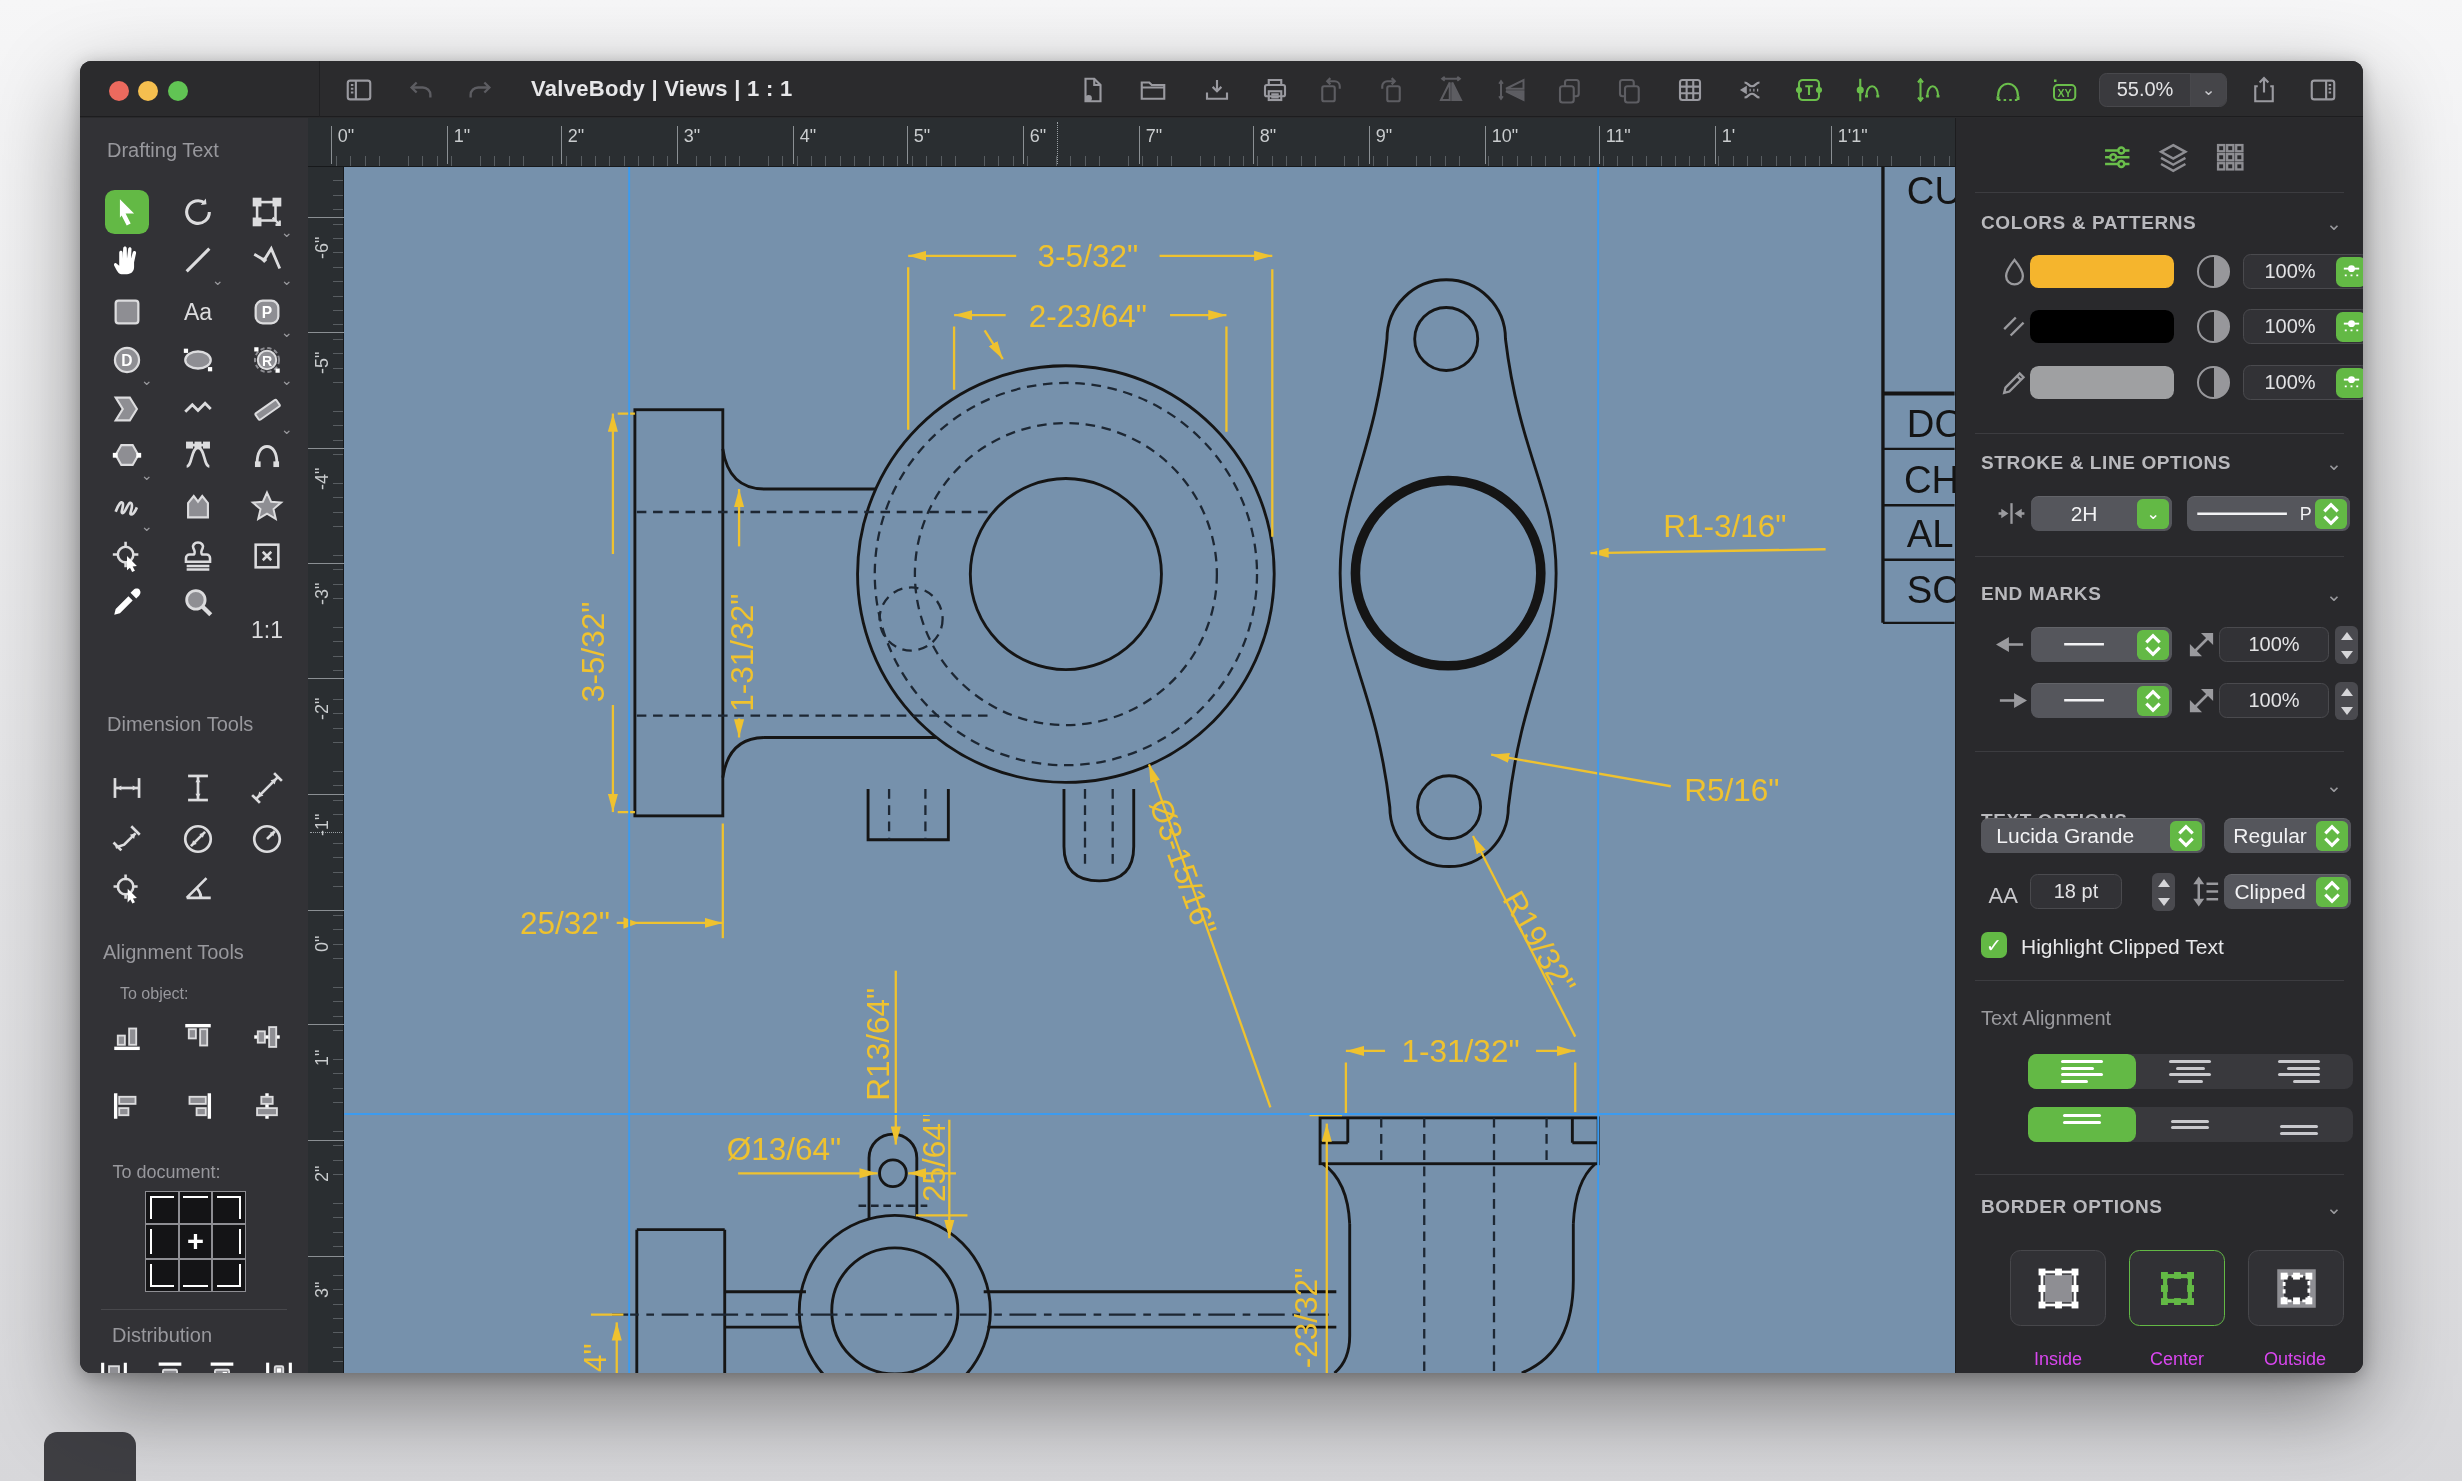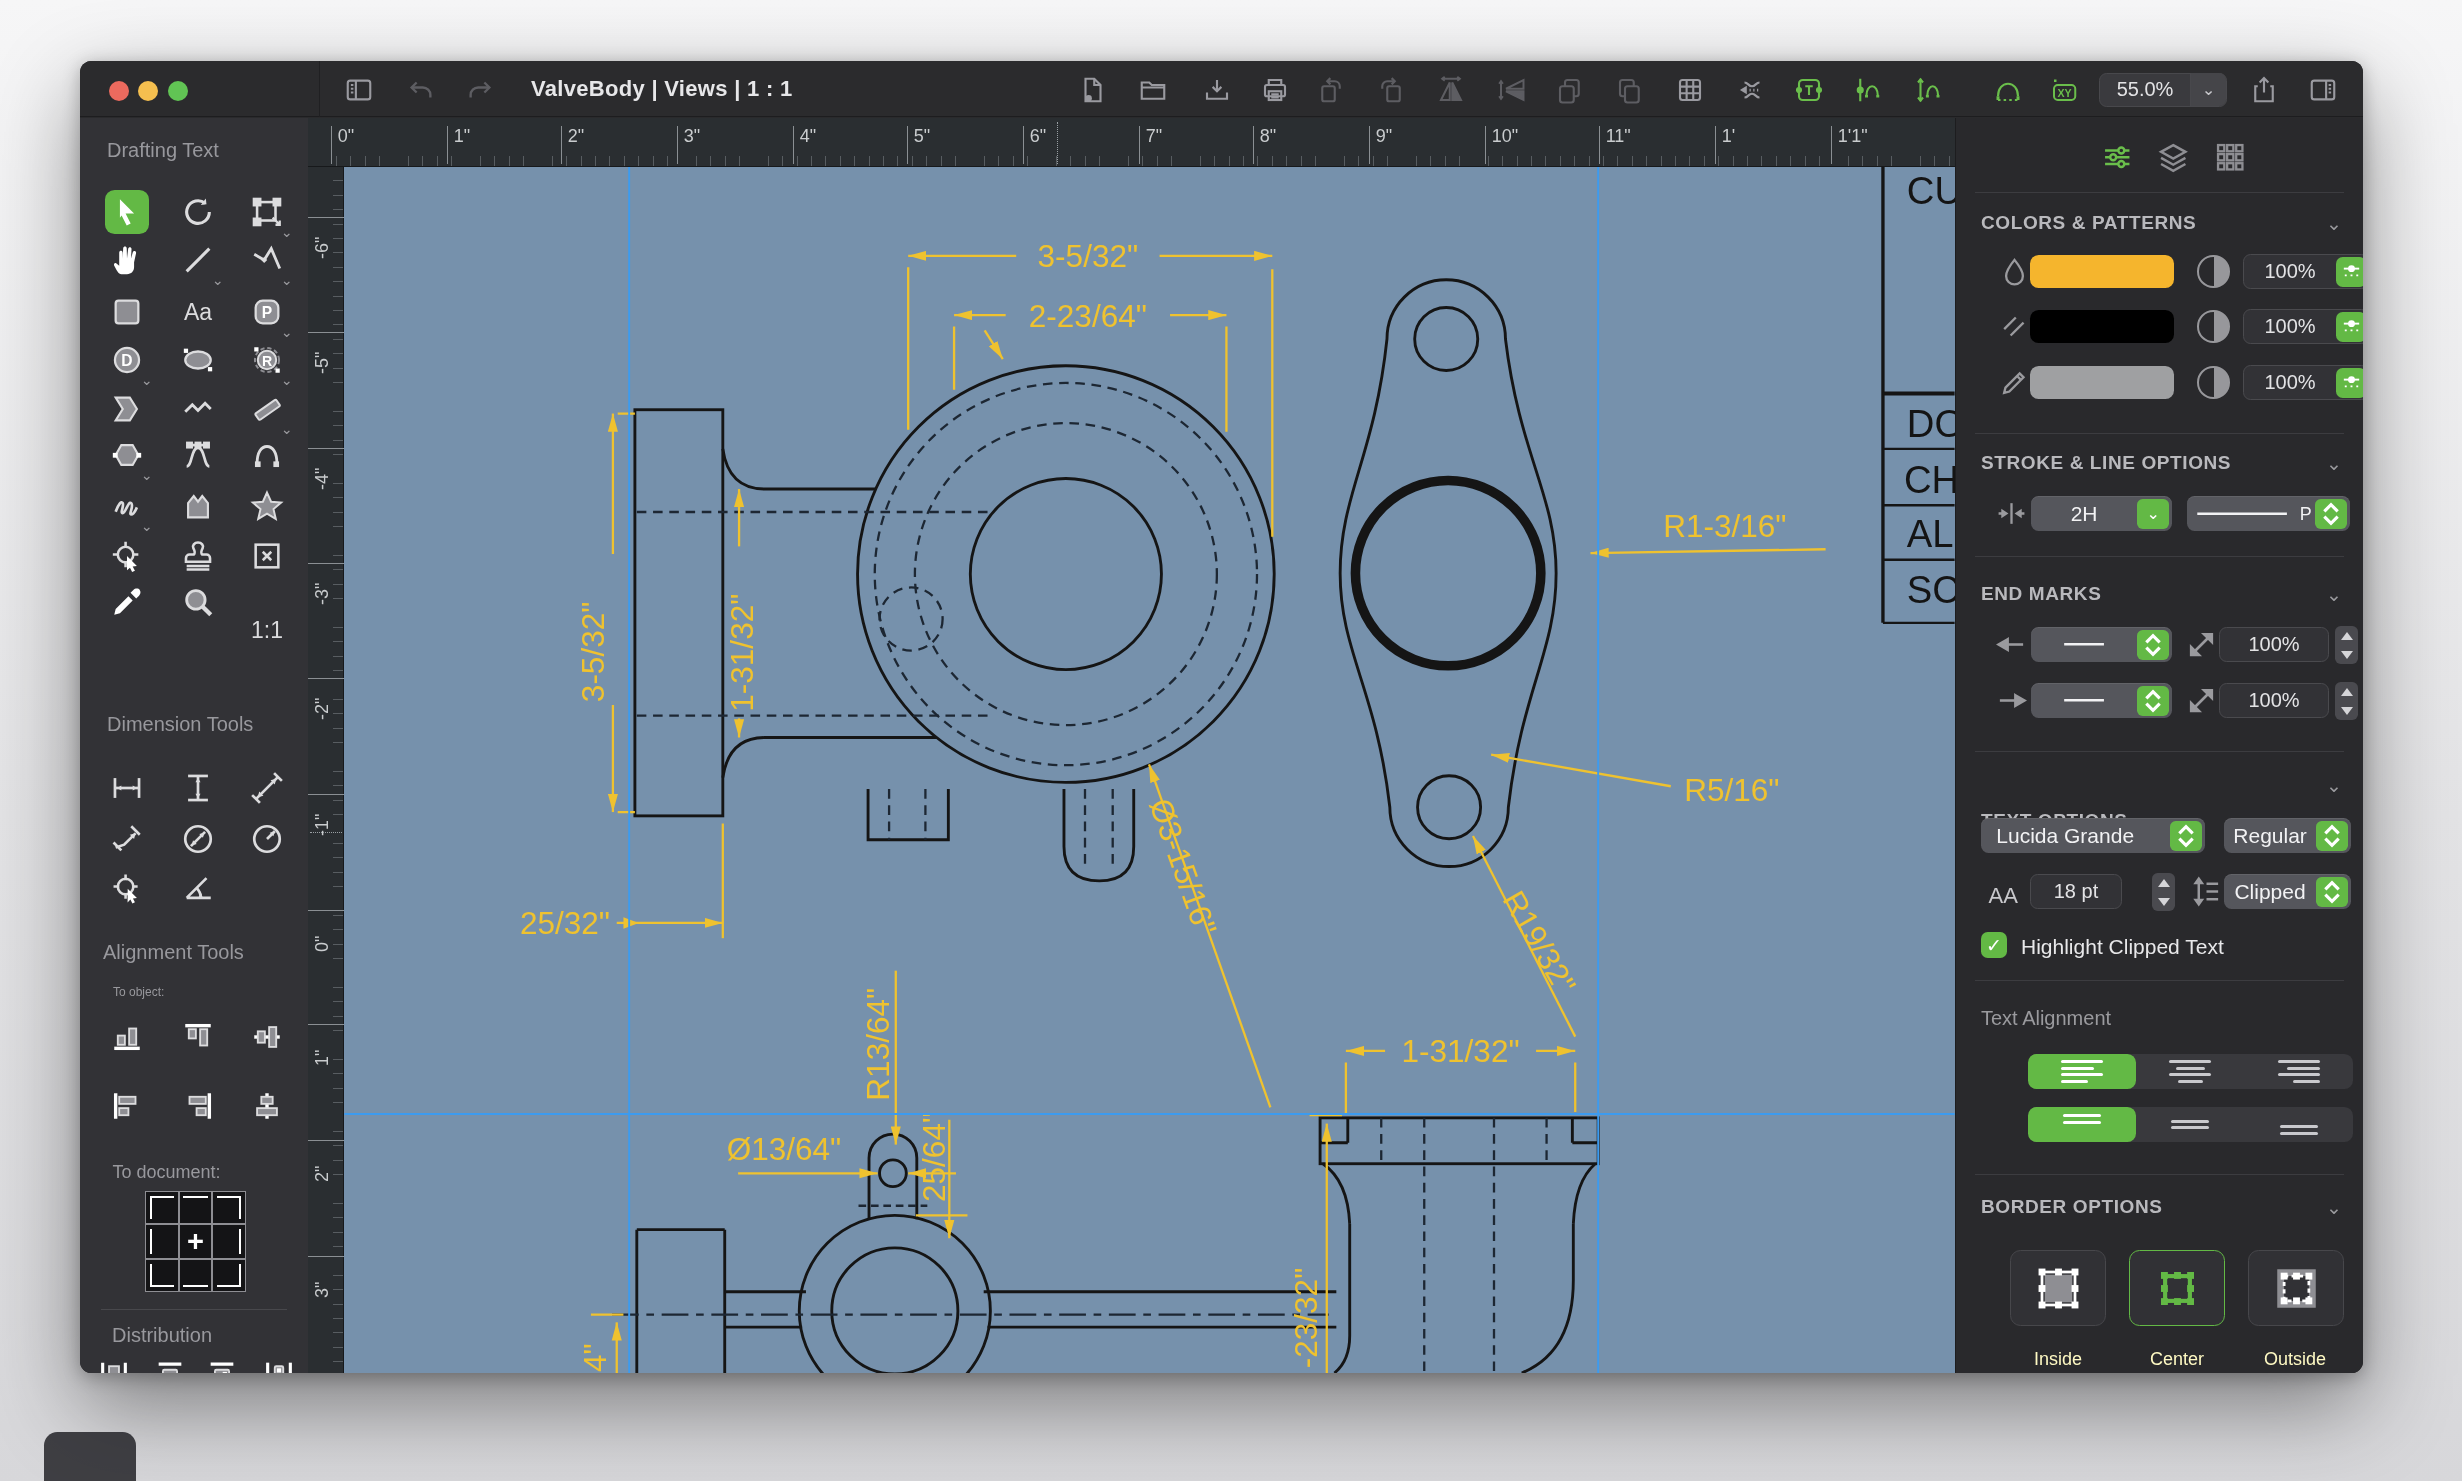--- a/index.html
+++ b/index.html
@@ -93,21 +93,21 @@
   .plabel { position:absolute; font-size:20px; color:#9a9a9e; }
   .segrow { position:absolute; left:72px; width:325px; height:35px; background:#39393d; border-radius:8.6px; display:flex; }
   .seg { flex:1; display:flex; align-items:center; justify-content:center; border-radius:8.6px; }
   .seg.on { background:#63b945; }
   .alignico { display:flex; flex-direction:column; gap:3.8px; }
   .alignico span { display:block; height:2.9px; background:#c9c9cd; border-radius:1.9px; }
   .seg.on .alignico span { background:#fff; }
   .bp-btn { position:absolute; width:96px; height:76px; background:#313135; border:1.9px solid #47474b; border-radius:10.5px; display:flex; align-items:center; justify-content:center; }
   .bp-btn.on { border-color:#63b945; }
   .bp-btn svg { width:55px; height:55px; }
-  .bp-label { position:absolute; font-size:18px; color:#fef9c3; transform:translateX(-50%); }
+  .bp-label { position:absolute; font-size:18px; color:#d946ef; transform:translateX(-50%); }
 
   .dock-sliver { position:absolute; left:44px; top:1432px; width:92px; height:57px; background:rgba(35,35,40,.85); border-radius:13.4px 13.4px 0 0; }
 </style>
 </head>
 <body>
 
 <div class="window">
 
   <div class="titlebar">
     <div class="light red"></div>
@@ -525,21 +525,21 @@
     </div>
     <div class="tool" style="left:118px; top:770px">
       <svg viewBox="0 0 24 24" fill="none" stroke="currentColor" stroke-width="1.9">
           <path d="M4 19 18 5M4 19h17"></path>
           <path d="M14 19a10 10 0 0 0-3-7"></path>
           <path d="M15.5 19.5l-3-1.4 1.9-2.4z" fill="currentColor" stroke="none"></path>
         </svg>
     </div>
 
     <div class="sb-label" style="left:23px; top:823px">Alignment Tools</div>
-    <div class="sb-label" style="left:33px; top:867px; font-size:12px">To object:</div>
+    <div class="sb-label" style="left:40px; top:867px; font-size:16px">To object:</div>
 
     <div class="tool" style="left:47px; top:919px">
       <svg viewBox="0 0 24 24">
           <line x1="3" y1="20" x2="21" y2="20" stroke="#fff" stroke-width="2.4"></line>
           <rect x="5.5" y="11" width="5" height="6.5" fill="#8e8e93" stroke="#dcdcde" stroke-width="1.3"></rect>
           <rect x="13.5" y="6" width="5" height="11.5" fill="#8e8e93" stroke="#dcdcde" stroke-width="1.3"></rect>
         </svg>
     </div>
     <div class="tool" style="left:118px; top:919px">
       <svg viewBox="0 0 24 24">

